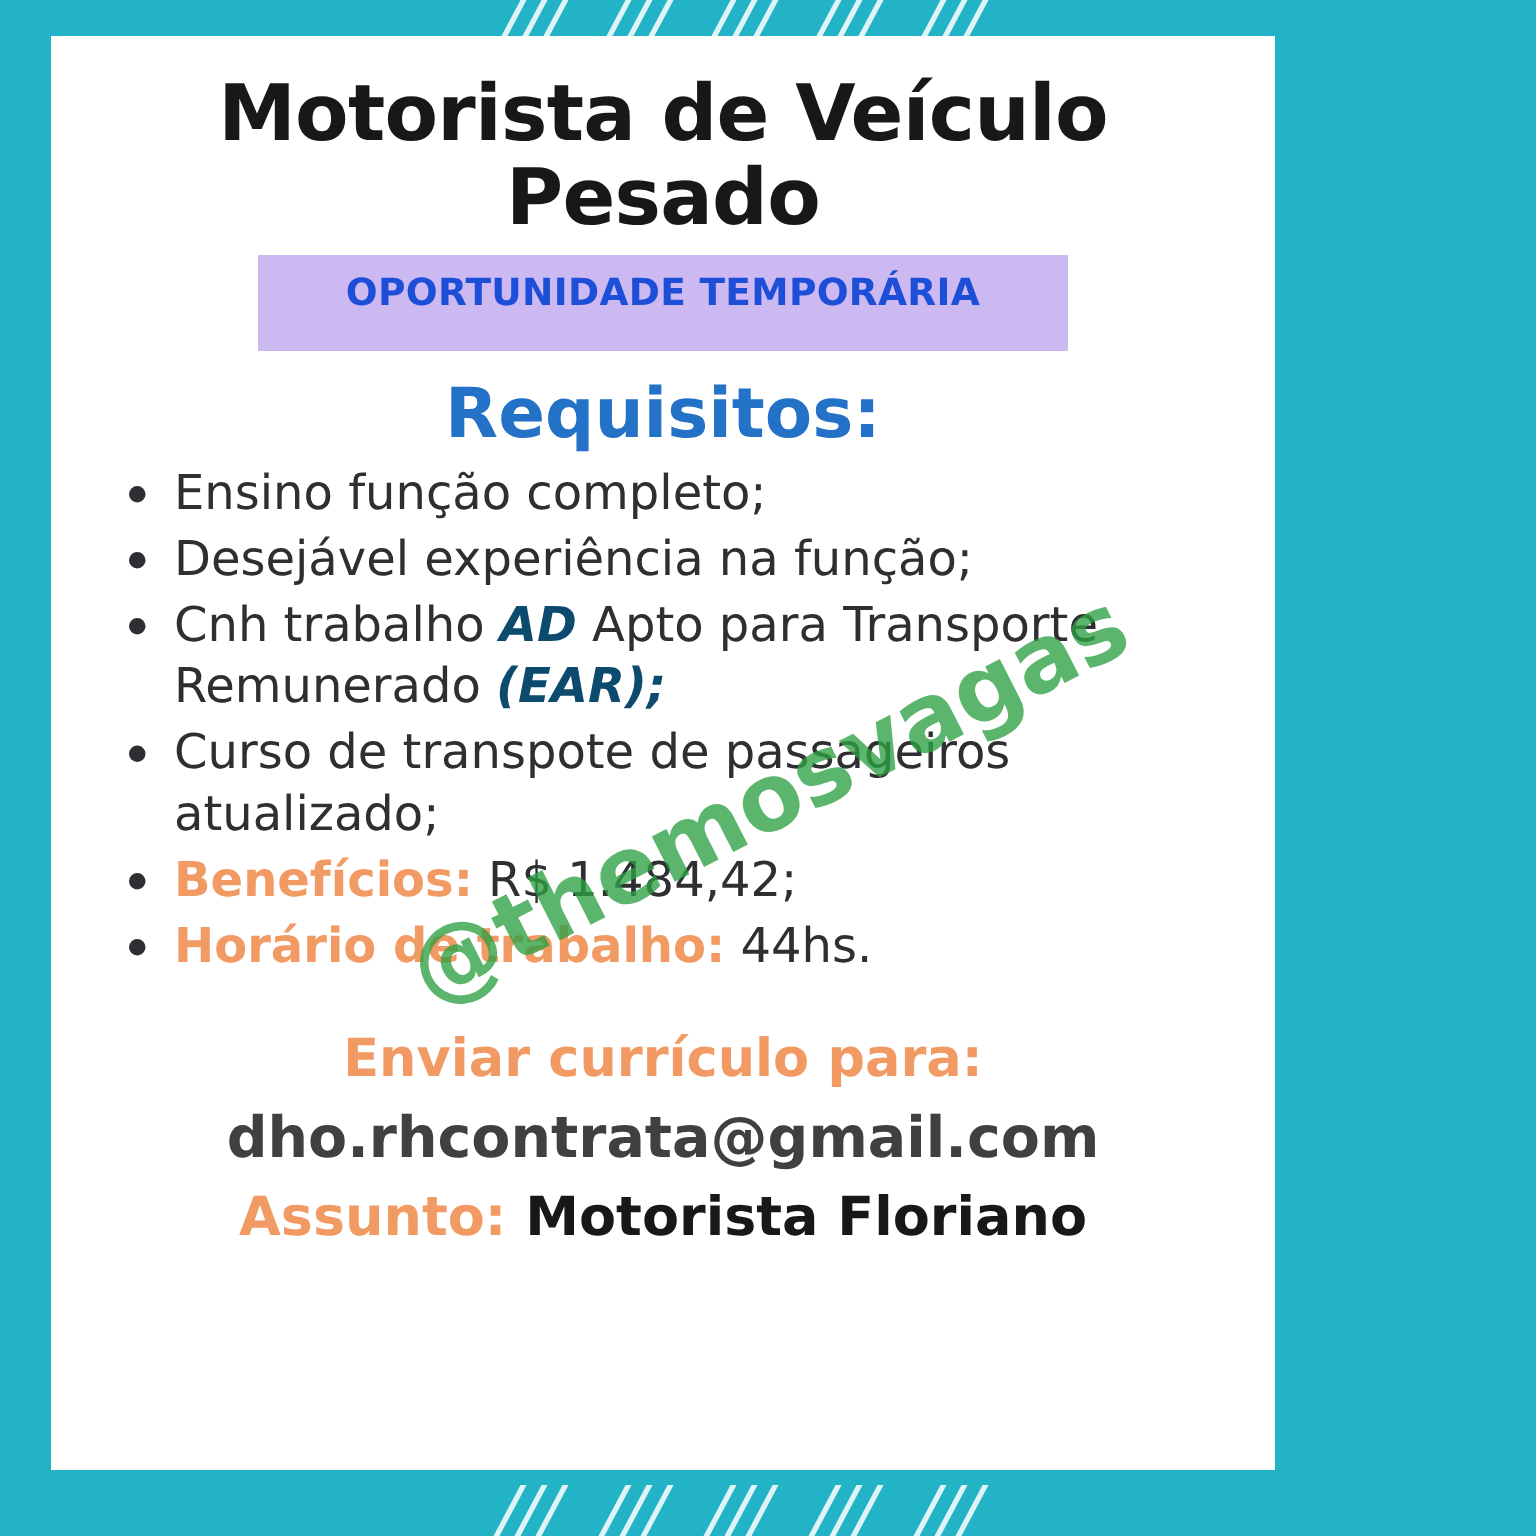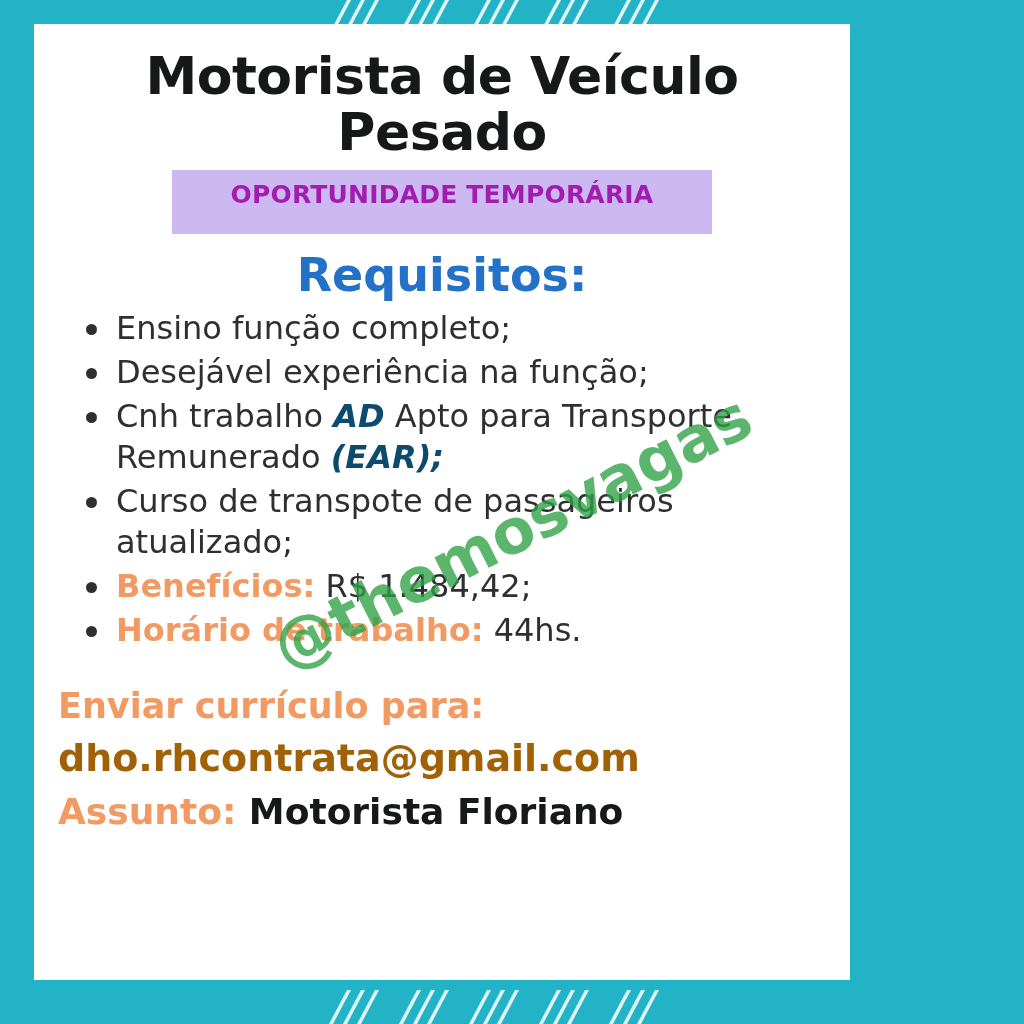--- a/index.html
+++ b/index.html
@@ -77,21 +77,21 @@
 
   .highlight-box {
     width: 540px;
     margin: 0 auto;
     background: #cdb9f2;
     padding: 10px 12px 14px 12px;
     box-sizing: border-box;
     text-align: center;
   }
   .opportunity {
-    color: #a21caf;
+    color: #1d4ed8;
     font-weight: bold;
     font-size: 25px;
     letter-spacing: .2px;
     line-height: 1.2;
     margin-bottom: 10px;
   }
   .city {
     color: #17181a;
     font-weight: bold;
     font-size: 37px;
@@ -133,29 +133,30 @@
     font-weight: bold;
   }
   .em-orange-italic {
     color: #0c4a6e;
     font-weight: bold;
     font-style: italic;
   }
 
   .footer {
     margin-top: 34px;
+    text-align: center;
   }
   .send-label {
     color: #f29a63;
     font-weight: bold;
     font-size: 35px;
     line-height: 1.2;
   }
   .email {
-    color: #a16207;
+    color: #404040;
     font-weight: bold;
     font-size: 38px;
     line-height: 1.35;
     margin-top: 6px;
   }
   .subject-line {
     font-size: 36px;
     font-weight: bold;
     line-height: 1.35;
     margin-top: 4px;

